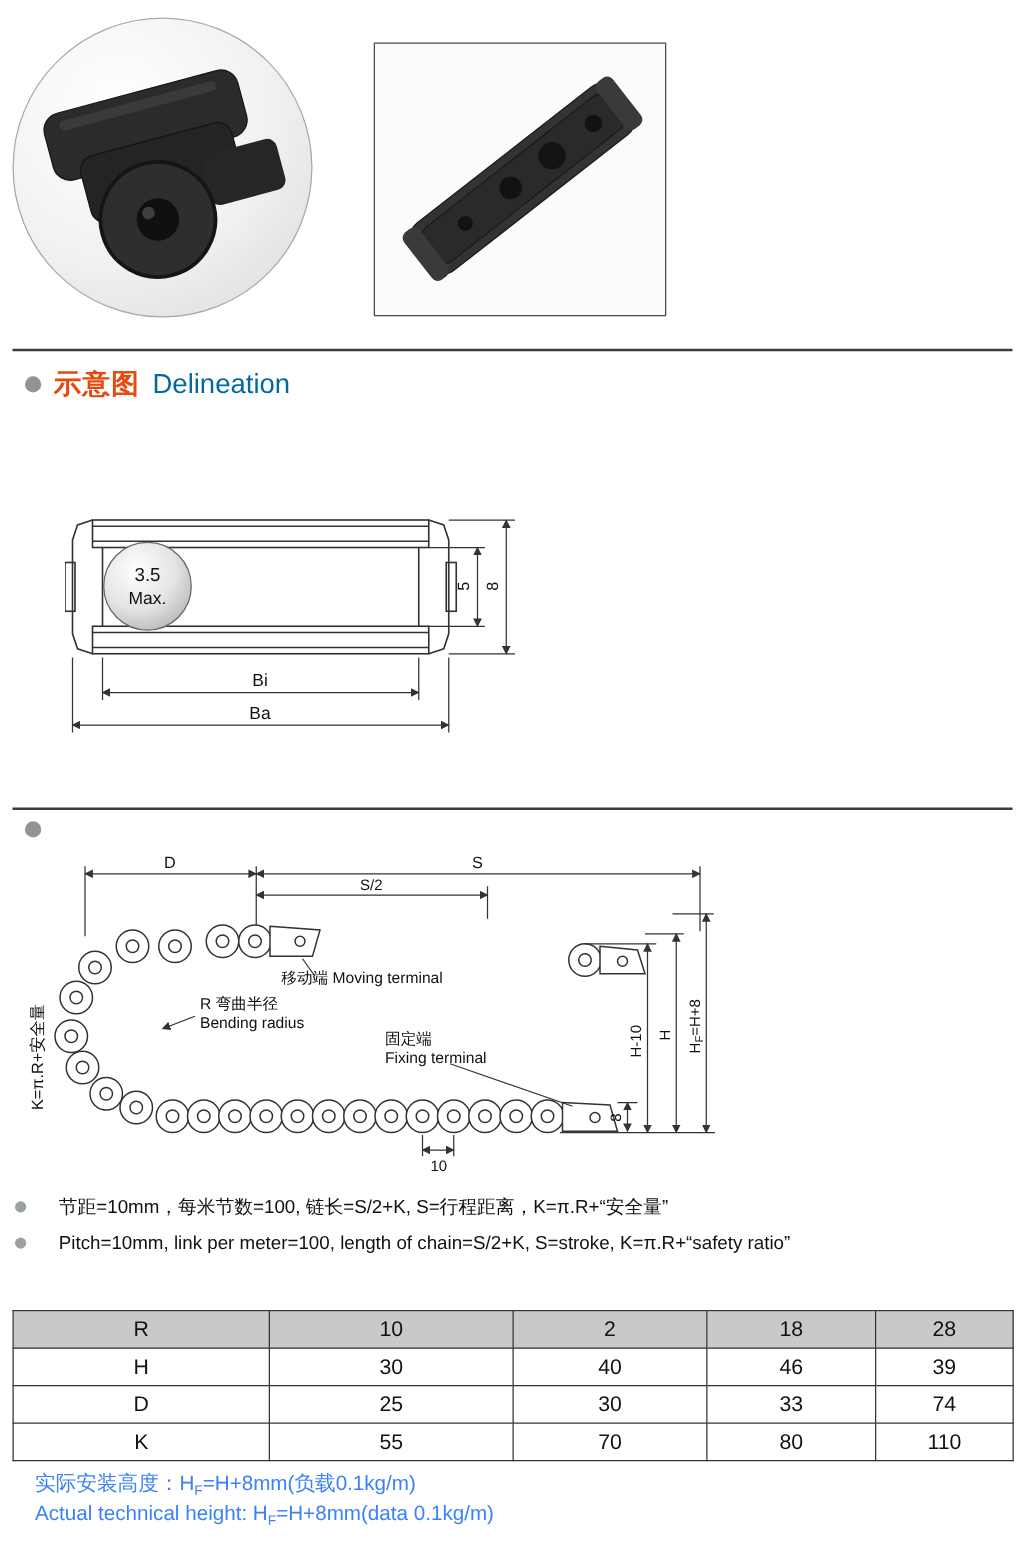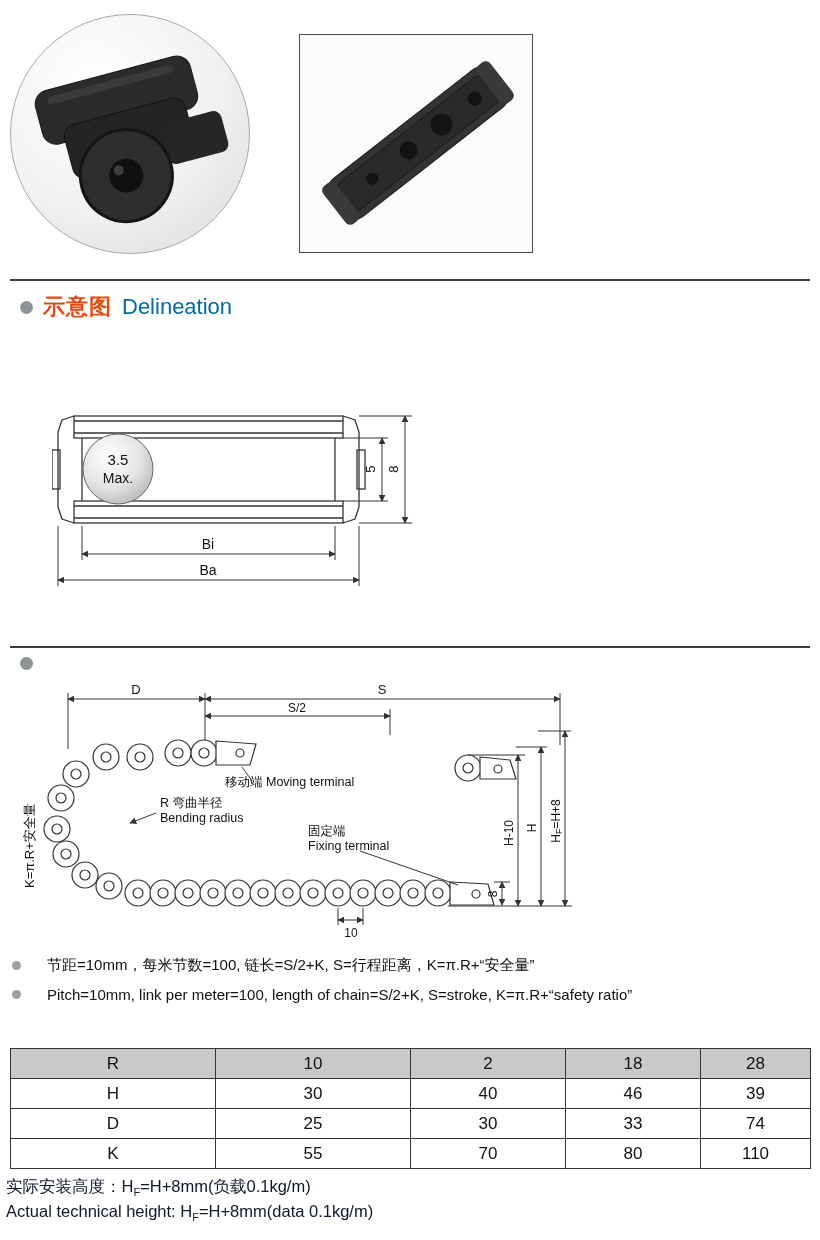--- a/index.html
+++ b/index.html
@@ -14,21 +14,21 @@
   .section-header{position:absolute;left:20px;display:flex;align-items:center;gap:10px;}
   .bullet-lg{width:13px;height:13px;border-radius:50%;background:#8f9496;flex:none;}
   .sec-cn{color:#e8490f;font-size:22px;font-weight:bold;letter-spacing:1px;}
   .sec-en{color:#0369a1;font-size:22px;}
   .note-line{position:absolute;left:12px;display:flex;align-items:center;gap:26px;font-size:15px;color:#111;}
   .bullet-sm{width:9px;height:9px;border-radius:50%;background:#9aa0a4;flex:none;}
   table.data-table{position:absolute;left:10px;top:1048px;width:800px;border-collapse:collapse;table-layout:fixed;}
   table.data-table td{border:1px solid #333;height:29px;text-align:center;vertical-align:middle;
         font-size:17px;padding:0;background:#fff;}
   table.data-table tr.row-gray td{background:#c9c9c9;}
-  .footer-line{position:absolute;left:6px;font-size:16.5px;color:#0f172a;}
+  .footer-line{position:absolute;left:28px;font-size:16.5px;color:#3b82f6;}
   .footer-line sub{font-size:11px;}
   svg{display:block;}
   .dwg text{font-family:"Liberation Sans","DejaVu Sans",sans-serif;fill:#111;}
 </style>
 </head>
 <body>
 
 <div class="page">
 
   <div class="photo-circle">

